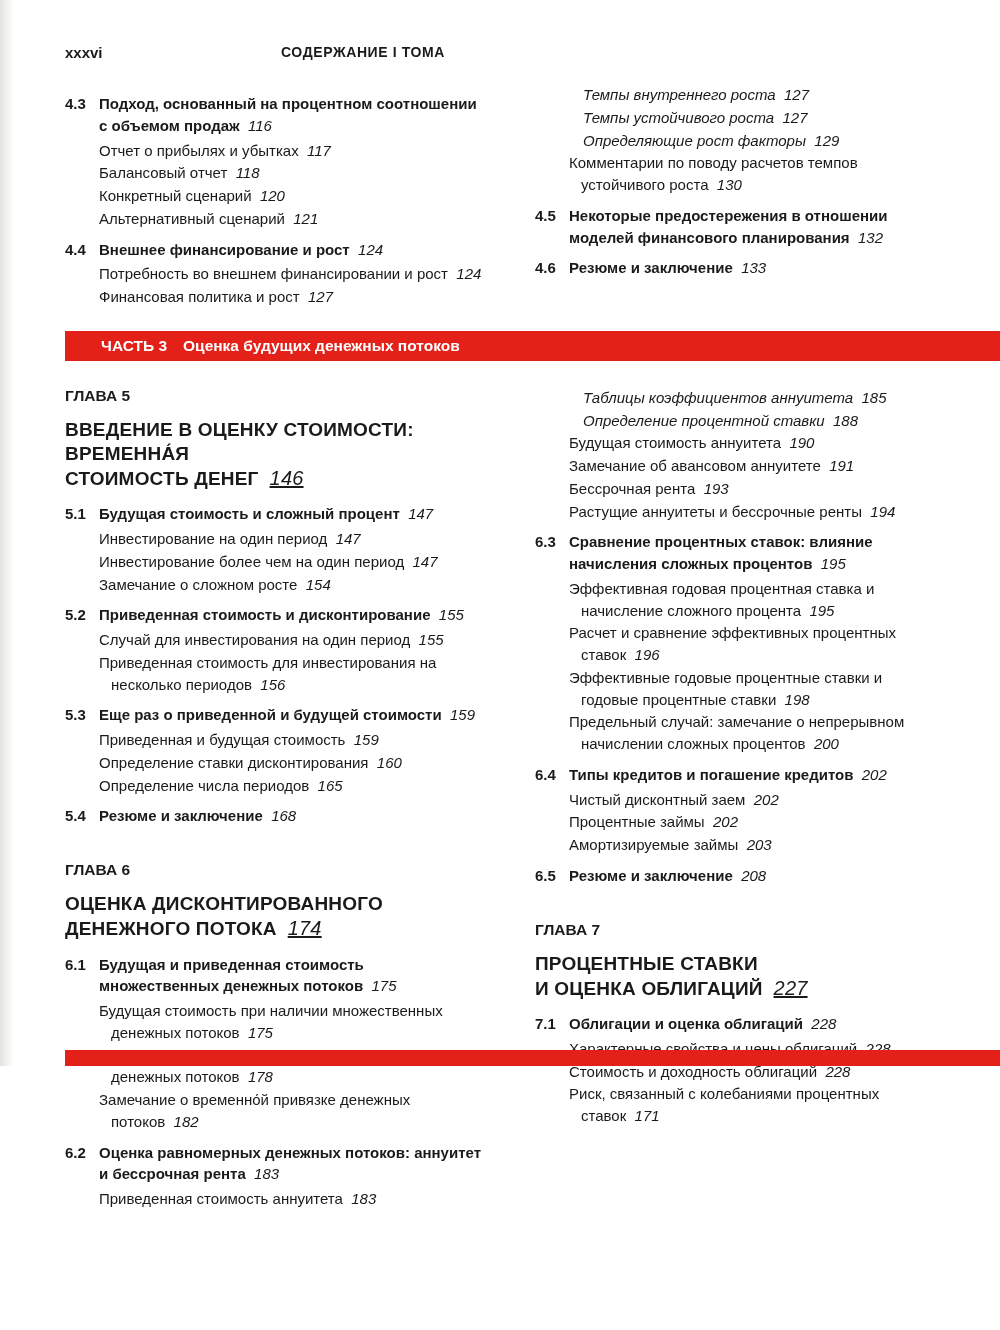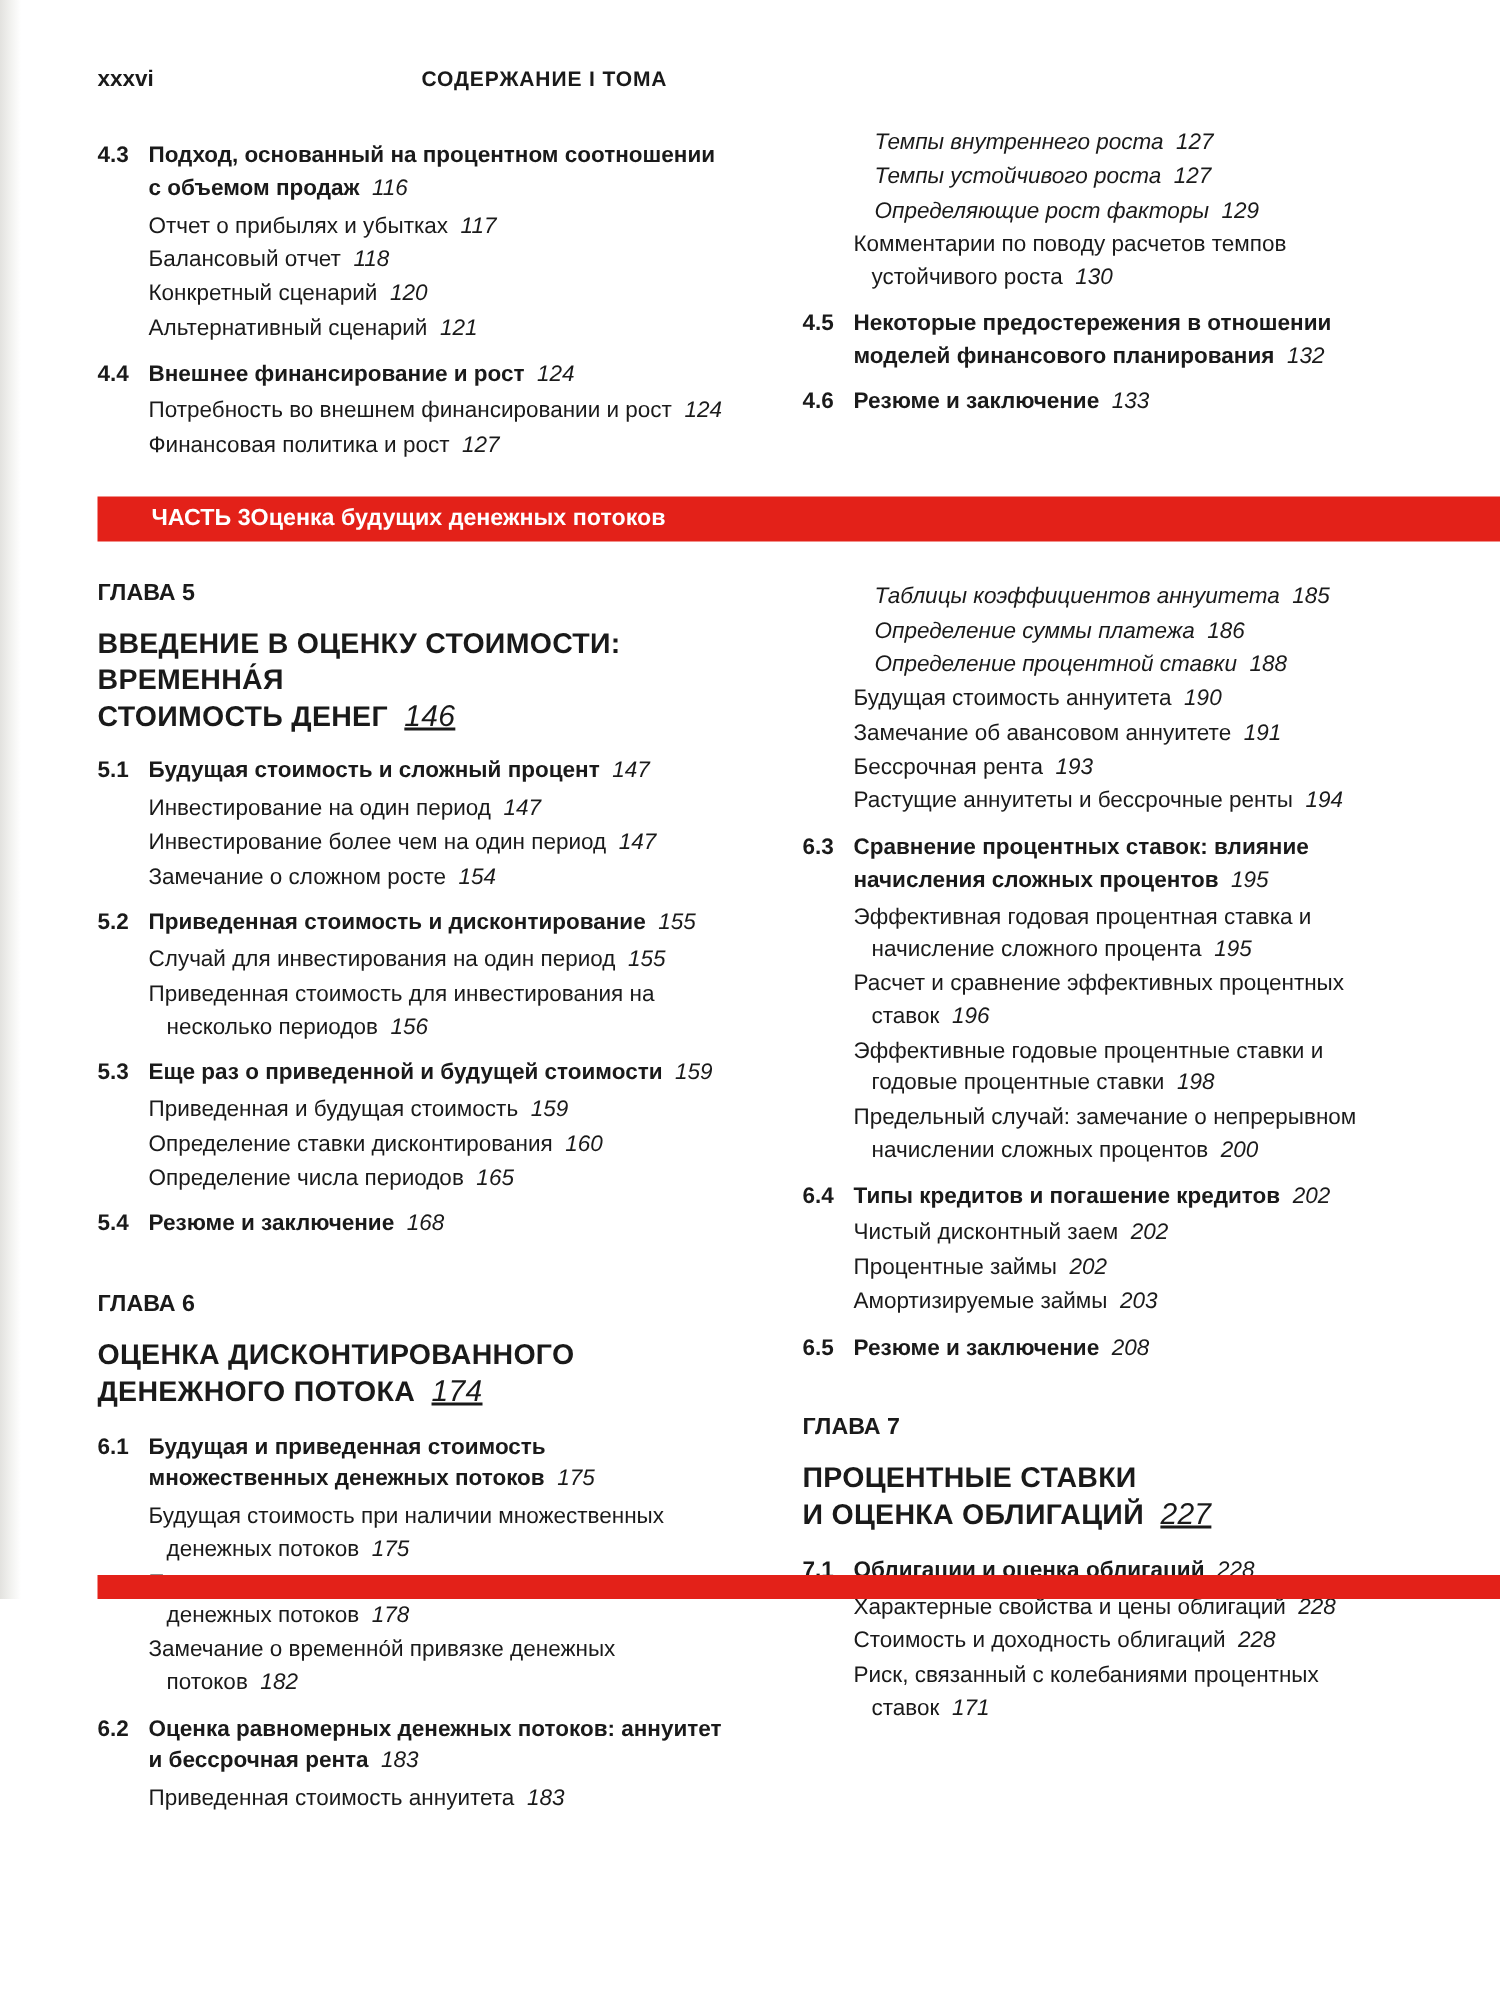--- a/index.html
+++ b/index.html
@@ -32,21 +32,21 @@
   .entry.section .num { position: absolute; left: 0; top: 0; }
   .entry.sub { padding-left: 46px; text-indent: -12px; }
   .entry.italic { font-style: italic; padding-left: 60px; text-indent: -12px; }
 
   .part-banner {
     margin-left: 65px; margin-top: 22px; width: 935px; height: 30px;
     background: var(--banner-red);
     color: #ffffff; display: flex; align-items: center;
     padding-left: 36px; font-weight: bold; font-size: 15.5px;
   }
-  .part-banner .part-label { margin-right: 0; }
+  .part-banner .part-label { margin-right: 16px; }
 
   .main-cols { margin-top: 26px; }
 
   .chapter-label { font-weight: bold; font-size: 15.5px; margin-bottom: 13px; }
   .chapter-title { font-weight: bold; font-size: 19px; line-height: 1.27; letter-spacing: .2px; margin-bottom: 12px; }
   .chapter-title .title-text { white-space: pre-line; }
   .chapter-title .pg { font-style: italic; font-weight: normal; font-size: 20px; text-decoration: underline; }
   .gap-top { margin-top: 34px; }
 
   .bottom-banner {
@@ -128,21 +128,20 @@
           <div class="entry section"><span class="num">6.2</span><span class="txt">Оценка равномерных денежных потоков: аннуитет и бессрочная рента</span>&nbsp;&nbsp;<span class="pg">183</span></div>
           <div class="entry sub"><span class="txt">Приведенная стоимость аннуитета</span>&nbsp;&nbsp;<span class="pg">183</span></div>
         </div>
 
     </div>
     <div class="col-gap"></div>
     <div class="col-right">
 
       <div>
           <div class="entry italic"><span class="txt">Таблицы коэффициентов аннуитета</span>&nbsp;&nbsp;<span class="pg">185</span></div>
-          <div class="entry italic"><span class="txt">Определение суммы платежа</span>&nbsp;&nbsp;<span class="pg">186</span></div>
           <div class="entry italic"><span class="txt">Определение процентной ставки</span>&nbsp;&nbsp;<span class="pg">188</span></div>
           <div class="entry sub"><span class="txt">Будущая стоимость аннуитета</span>&nbsp;&nbsp;<span class="pg">190</span></div>
           <div class="entry sub"><span class="txt">Замечание об авансовом аннуитете</span>&nbsp;&nbsp;<span class="pg">191</span></div>
           <div class="entry sub"><span class="txt">Бессрочная рента</span>&nbsp;&nbsp;<span class="pg">193</span></div>
           <div class="entry sub"><span class="txt">Растущие аннуитеты и бессрочные ренты</span>&nbsp;&nbsp;<span class="pg">194</span></div>
           <div class="entry section"><span class="num">6.3</span><span class="txt">Сравнение процентных ставок: влияние начисления сложных процентов</span>&nbsp;&nbsp;<span class="pg">195</span></div>
           <div class="entry sub"><span class="txt">Эффективная годовая процентная ставка и начисление сложного процента</span>&nbsp;&nbsp;<span class="pg">195</span></div>
           <div class="entry sub"><span class="txt">Расчет и сравнение эффективных процентных ставок</span>&nbsp;&nbsp;<span class="pg">196</span></div>
           <div class="entry sub"><span class="txt">Эффективные годовые процентные ставки и годовые процентные ставки</span>&nbsp;&nbsp;<span class="pg">198</span></div>
           <div class="entry sub"><span class="txt">Предельный случай: замечание о непрерывном начислении сложных процентов</span>&nbsp;&nbsp;<span class="pg">200</span></div>

